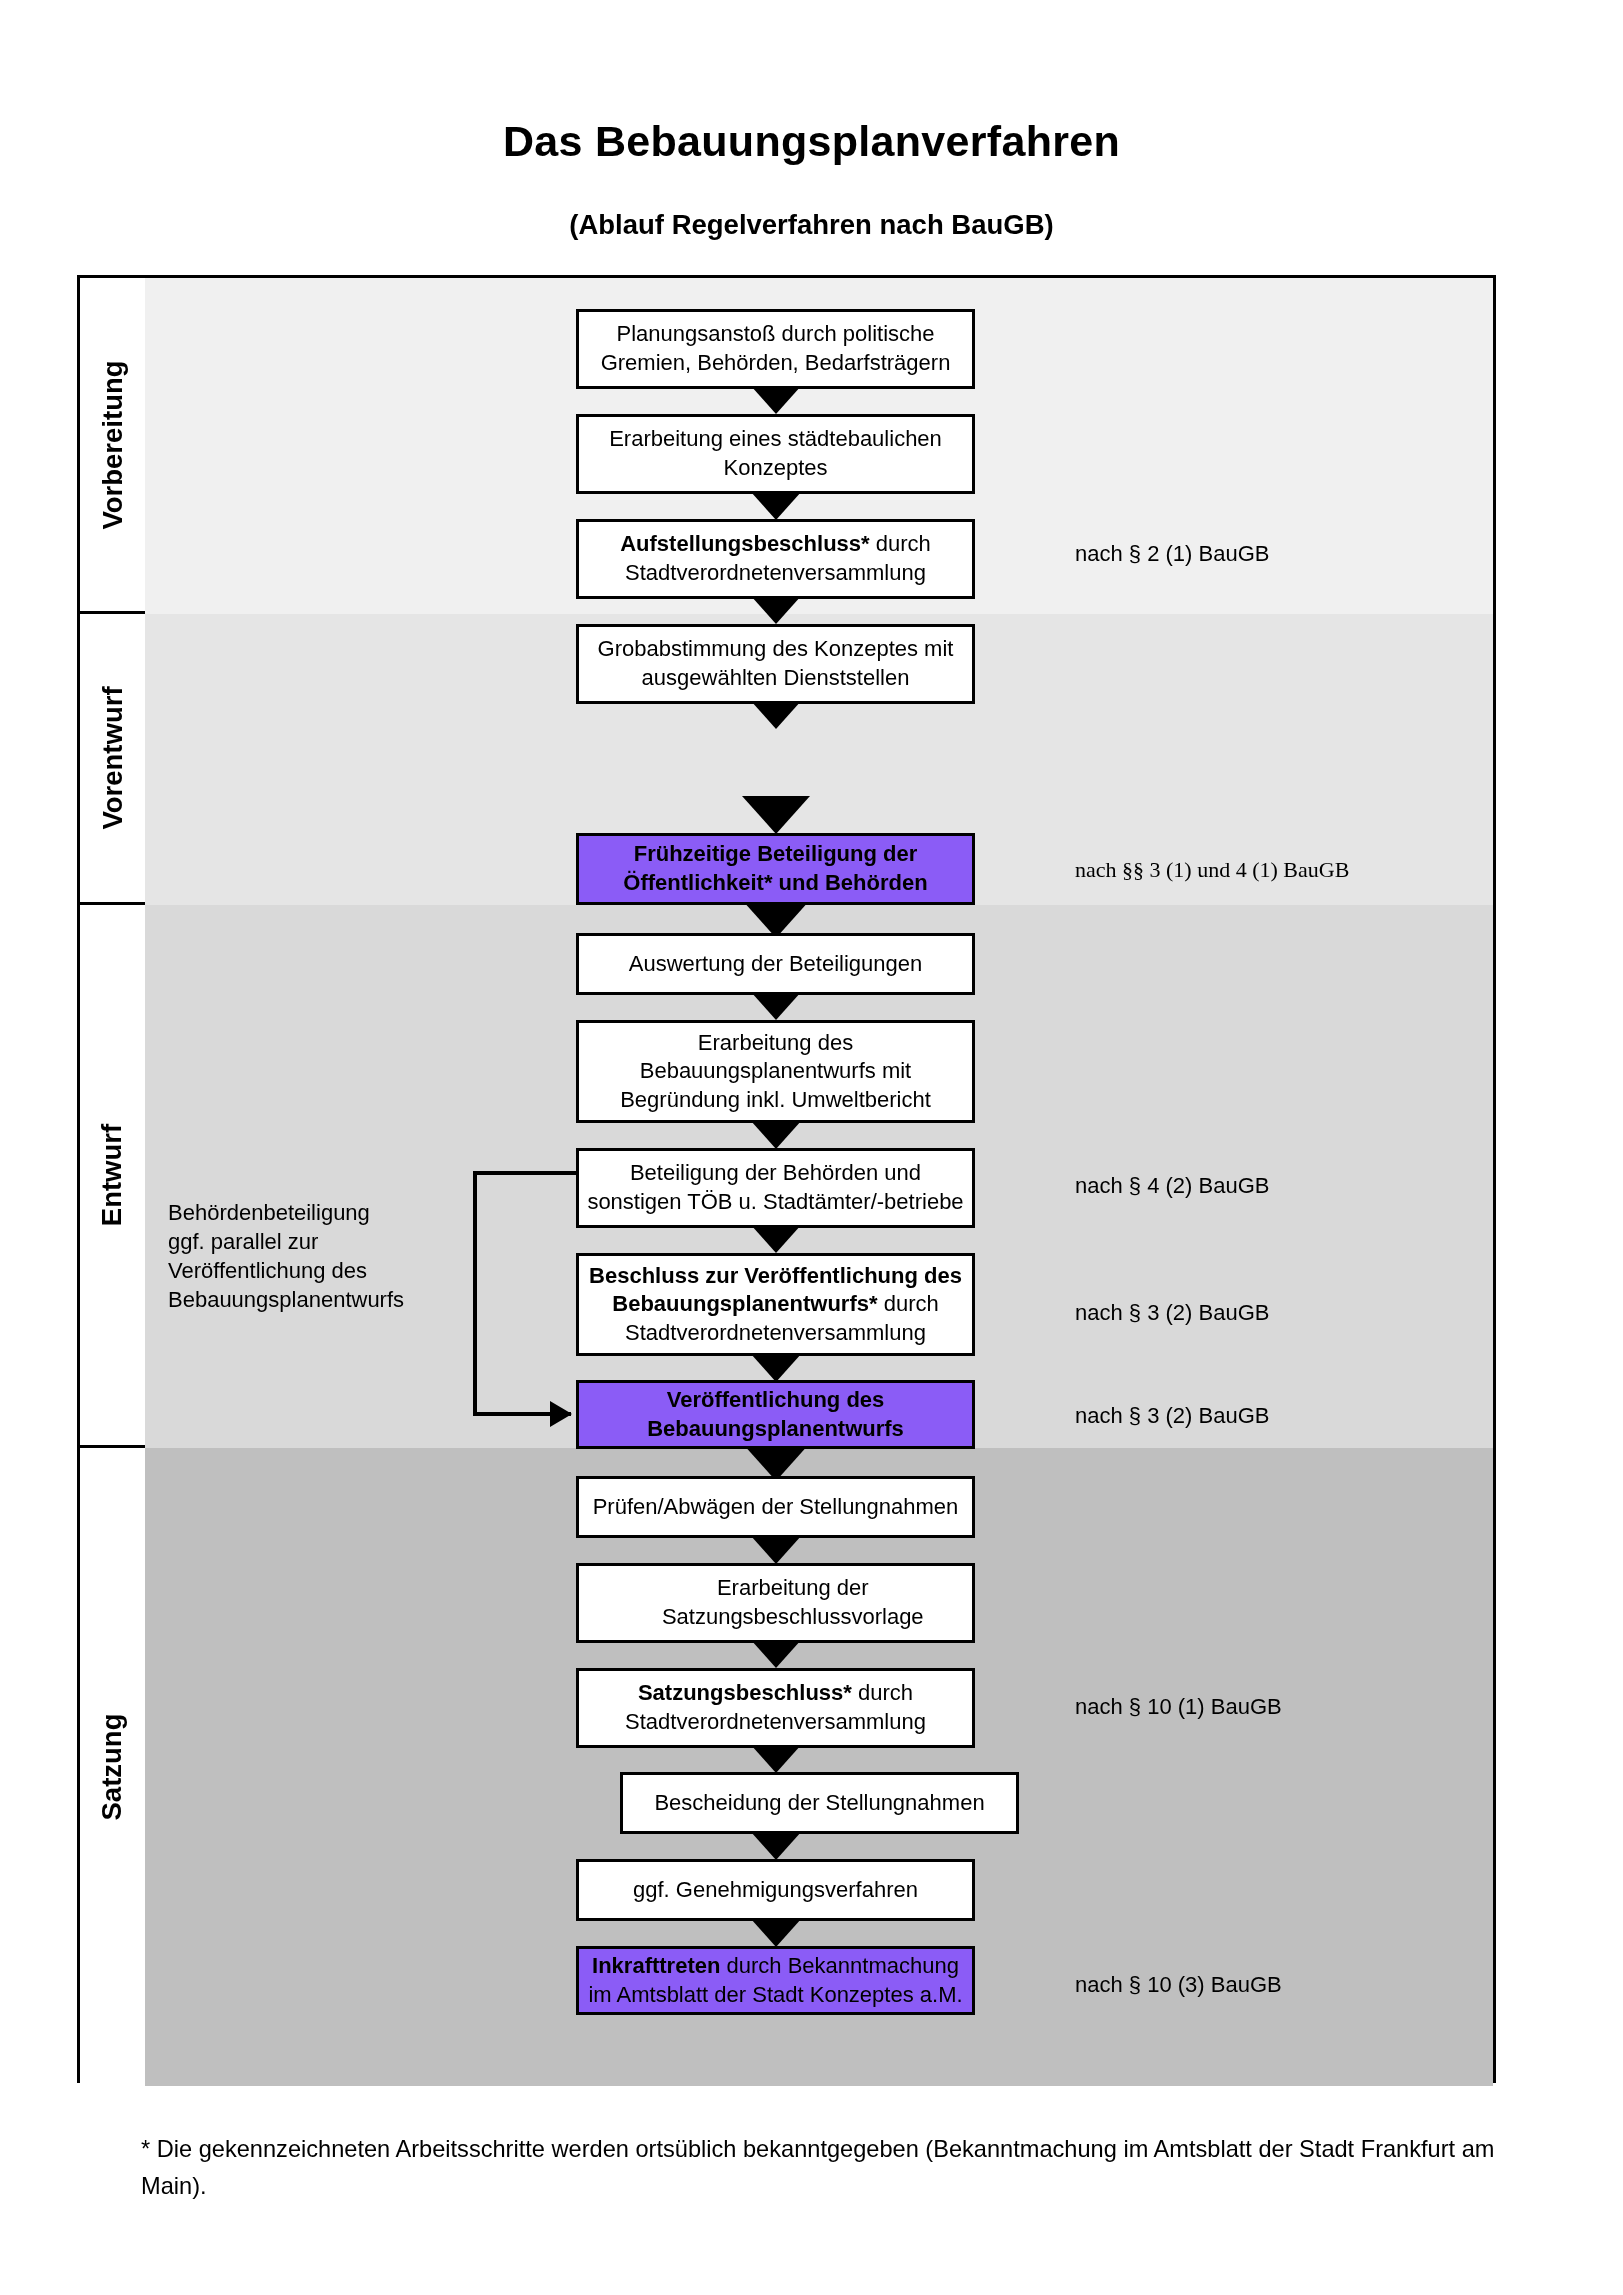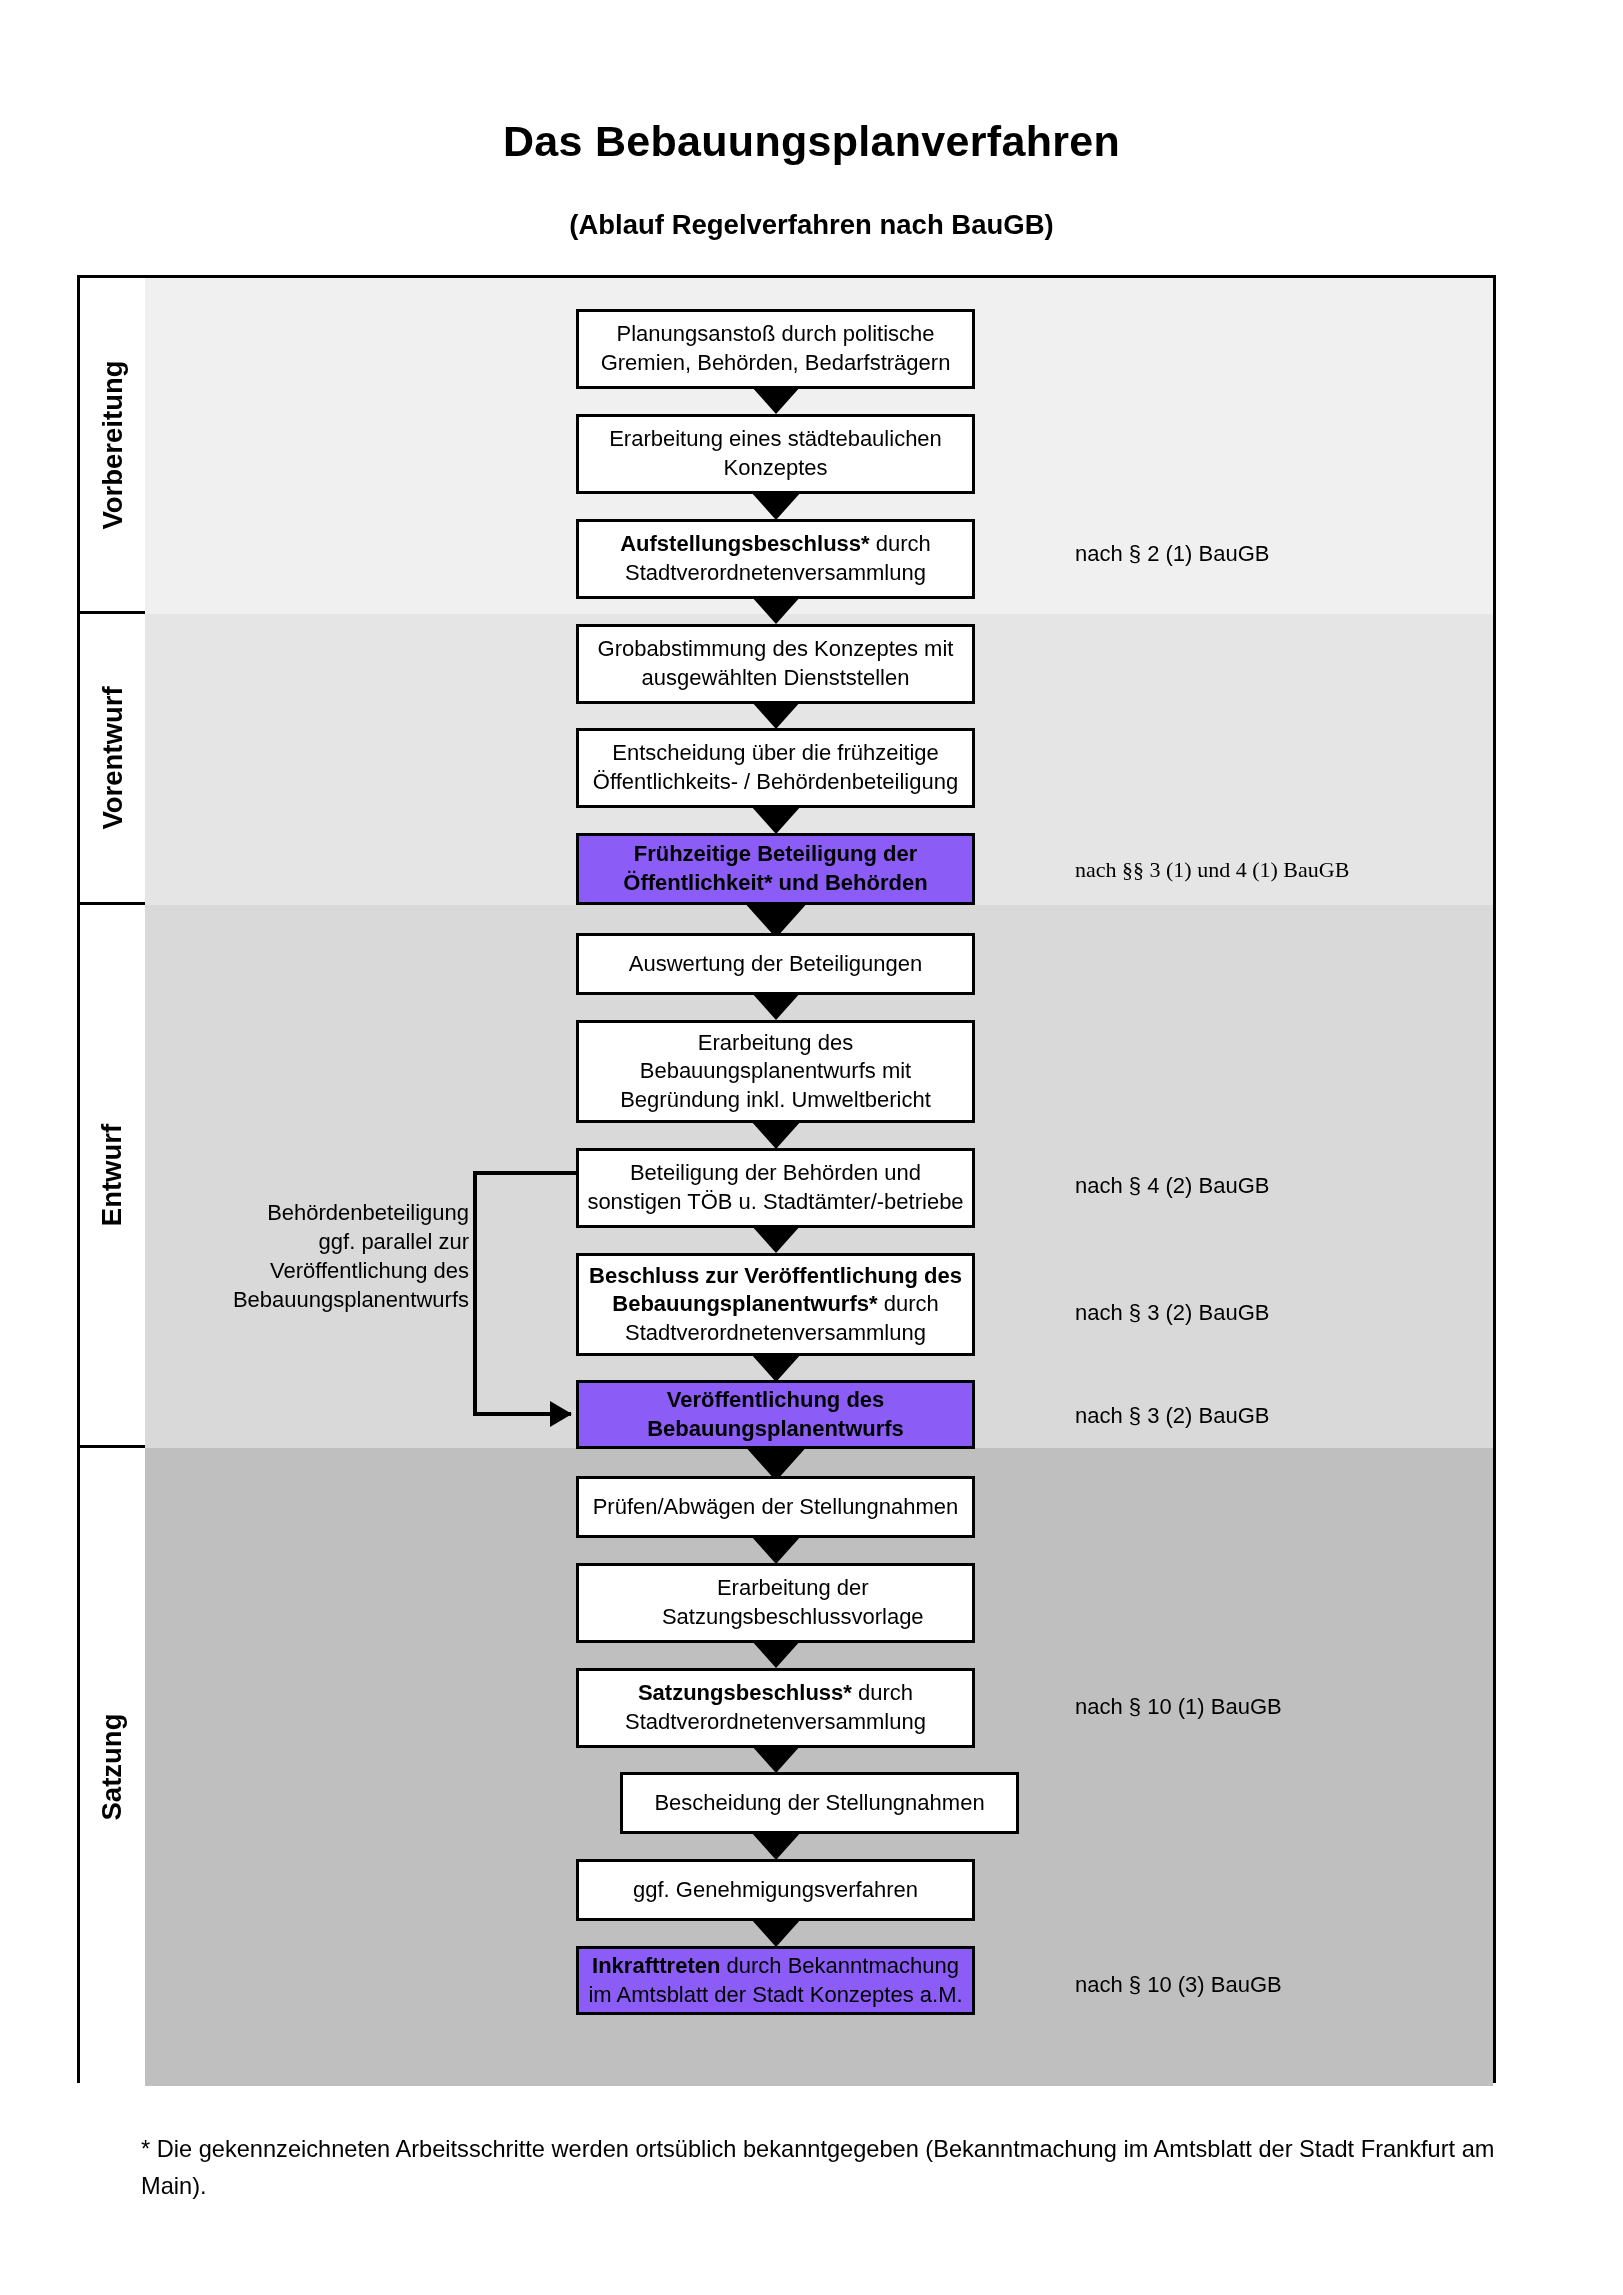--- a/index.html
+++ b/index.html
@@ -94,21 +94,21 @@
     font-size:22px;
     white-space:nowrap;
     z-index:5;
   }
 
   
   .sidenote{
     position:absolute;
     font-size:22px;
     line-height:1.32;
-    text-align:right;
+    text-align:left;
     z-index:5;
   }
 
   
   .conn{position:absolute;z-index:6;}
   .conn .seg-h-top{
     position:absolute;left:0;top:0;width:105px;height:3.9px;background:#000;
   }
   .conn .seg-v{
     position:absolute;left:0;top:0;width:3.9px;height:100%;background:#000;
@@ -185,26 +185,20 @@
     <div class="arrow" style="left:662px;top:308px;"></div>
 
     <div class="box" style="left:496px;top:346px;width:399px;height:80px;">
       <div>
         <span>Grobabstimmung des Konzeptes mit</span><br>
         <span>ausgewählten Dienststellen</span>
       </div>
     </div>
     <div class="arrow" style="left:662px;top:413px;"></div>
 
-    <div class="box" style="left:496px;top:450px;width:399px;height:80px;">
-      <div>
-        <span>Entscheidung über die frühzeitige</span><br>
-        <span>Öffentlichkeits- / Behördenbeteiligung</span>
-      </div>
-    </div>
     <div class="arrow" style="left:662px;top:518px;"></div>
 
     <div class="box blue" style="left:496px;top:555px;width:399px;height:72px;">
       <div style="font-weight:bold;">
         <span>Frühzeitige Beteiligung der</span><br>
         <span>Öffentlichkeit* und Behörden</span>
       </div>
     </div>
     <div class="arrow" style="left:662px;top:622px;"></div>
 

